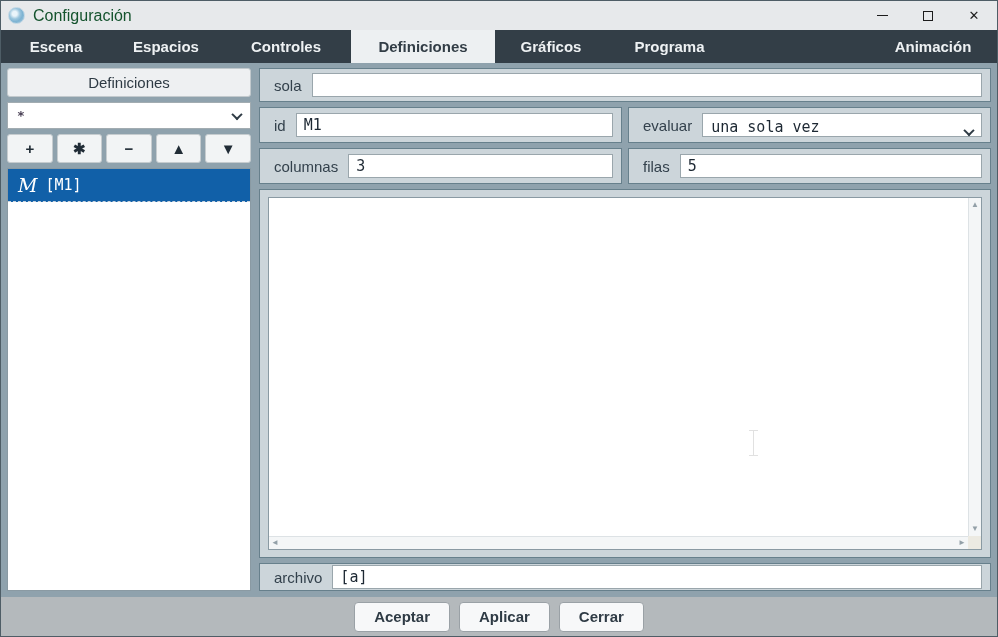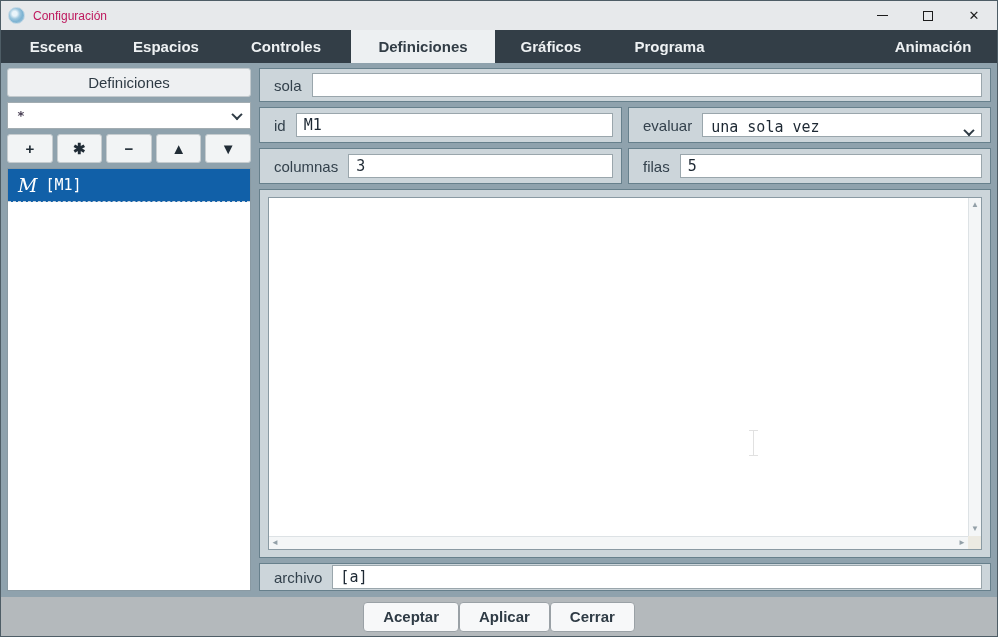--- a/index.html
+++ b/index.html
@@ -6,21 +6,21 @@
   html,body { width:998px; height:637px; }
   body { font-family:"Liberation Sans", sans-serif; cursor:default; }
 
   .window { width:998px; height:637px; border:1px solid #4e5d66; display:flex; flex-direction:column; background:#8fa2ad; overflow:hidden; }
 
   
   .titlebar { height:29px; background:#e7e9eb; display:flex; align-items:center; padding-left:7px; flex:0 0 auto; }
   .app-icon { width:17px; height:17px; border-radius:50%;
     background:radial-gradient(circle at 38% 38%, #eaf4fa 0 18%, #9cc6de 40%, #7db3d2 60%, #aacbe0 100%);
     border:1px solid #bfd6e4; flex:0 0 auto; }
-  .title-text { margin-left:8px; font-size:12px; color:#be185d; }
+  .title-text { margin-left:8px; font-size:16px; color:#14532d; }
   .win-controls { margin-left:auto; display:flex; height:100%; }
   .win-btn { width:46px; height:100%; display:flex; align-items:center; justify-content:center; }
   .glyph-min { width:11px; height:0; border-top:1px solid #1c1c1c; }
   .glyph-max { width:10px; height:10px; border:1px solid #1c1c1c; }
   .glyph-close { font-size:13px; color:#1c1c1c; line-height:1; }
 
   
   .tabbar { height:33px; background:#333e47; display:flex; align-items:stretch; flex:0 0 auto; }
   .tab { display:flex; align-items:center; justify-content:center; color:#eef1f3; font-size:15px; font-weight:700; }
   .tab.active { background:#edf0f2; color:#323d46; }
@@ -64,21 +64,21 @@
   .scroll-corner { position:absolute; right:0; bottom:0; width:13px; height:13px; background:#eceae2; }
   .s-arrow { font-size:8px; color:#93a0a8; line-height:1; text-align:center; display:block; }
   .vscroll .up { position:absolute; top:3px; left:0; right:0; }
   .vscroll .down { position:absolute; bottom:3px; left:0; right:0; }
   .ibeam { position:absolute; left:480px; top:232px; width:9px; height:26px; opacity:.55; }
   .ibeam:before, .ibeam:after { content:""; position:absolute; left:0; right:0; height:0; border-top:1px solid #c9c9c9; }
   .ibeam:before { top:0; } .ibeam:after { bottom:0; }
   .ibeam span { position:absolute; left:4px; top:0; bottom:0; width:1px; background:#c9c9c9; }
 
   
-  .footer { height:39px; flex:0 0 auto; background:#b4b9bc; display:flex; align-items:center; justify-content:center; }
+  .footer { height:39px; flex:0 0 auto; background:#b4b9bc; display:flex; align-items:center; justify-content:center; gap:9px; }
   .footer-btn { height:30px; padding:0 19px; background:#f7f8f9; border:1px solid #9aa1a6; border-radius:4px; font-size:15px; font-weight:700; color:#2f3b45; font-family:"Liberation Sans", sans-serif; }
 </style>
 </head>
 <body>
 
 <div class="window">
 
   <div class="titlebar">
     <div class="app-icon"></div>
     <div class="title-text">Configuración</div>

